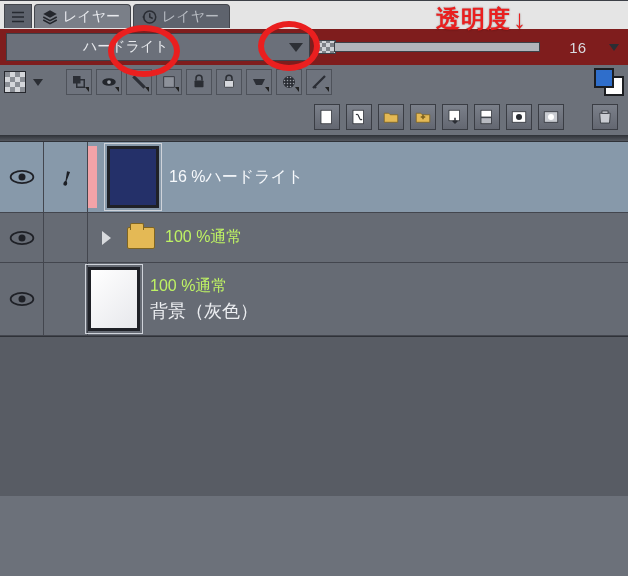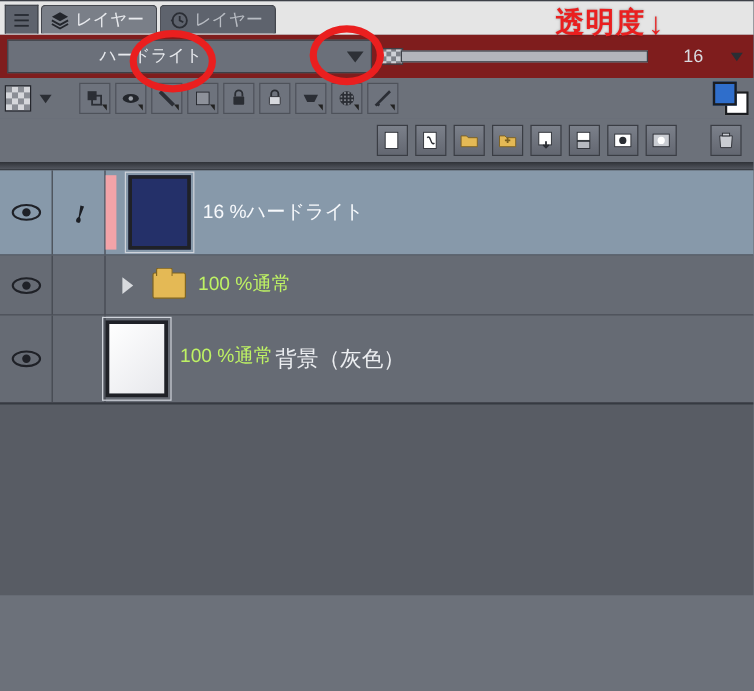--- a/index.html
+++ b/index.html
@@ -213,21 +213,21 @@
   }
   .thumb {
     width: 52px; height: 62px;
     background: #243069;
     border: 3px solid #1f2127;
     outline: 1px solid #cfd3da;
     outline-offset: 2px;
     flex-shrink: 0;
   }
   .thumb.white { background: linear-gradient(135deg, #fff, #e7e8ec); height: 64px; }
-  .layerlabels { display: flex; flex-direction: row; gap: 2px; }
+  .layerlabels { display: flex; flex-direction: column; gap: 2px; }
   .layerlabels .line1 { color: #bef264; font-size: 16px; }
   .layerlabels .line2 { color: #eceef1; font-size: 18px; }
   .layer-row.selected .layerlabels .line1,
   .layer-row.selected .layerlabels .line2 { color: #f7f9fc; }
 
   .eye { width: 28px; height: 18px; }
   .eye svg { width: 100%; height: 100%; }
 
   .brushico { width: 28px; height: 28px; display: flex; align-items: center; justify-content: center; }
   .brushico svg { transform: rotate(-30deg); }
@@ -261,21 +261,20 @@
     border-radius: 50%;
     background: transparent;
   }
   .red-label {
     color: #ea1f1f;
     font-weight: 700;
     font-size: 24px;
     text-shadow: 0 0 2px rgba(0,0,0,.35);
     display: flex; align-items: center; gap: 2px;
     letter-spacing: 1px;
-    margin-left: 27px;
   }
   .red-arrow {
     color: #ea1f1f;
     font-size: 26px;
     font-weight: 700;
   }
 </style>
 </head>
 <body>
 

